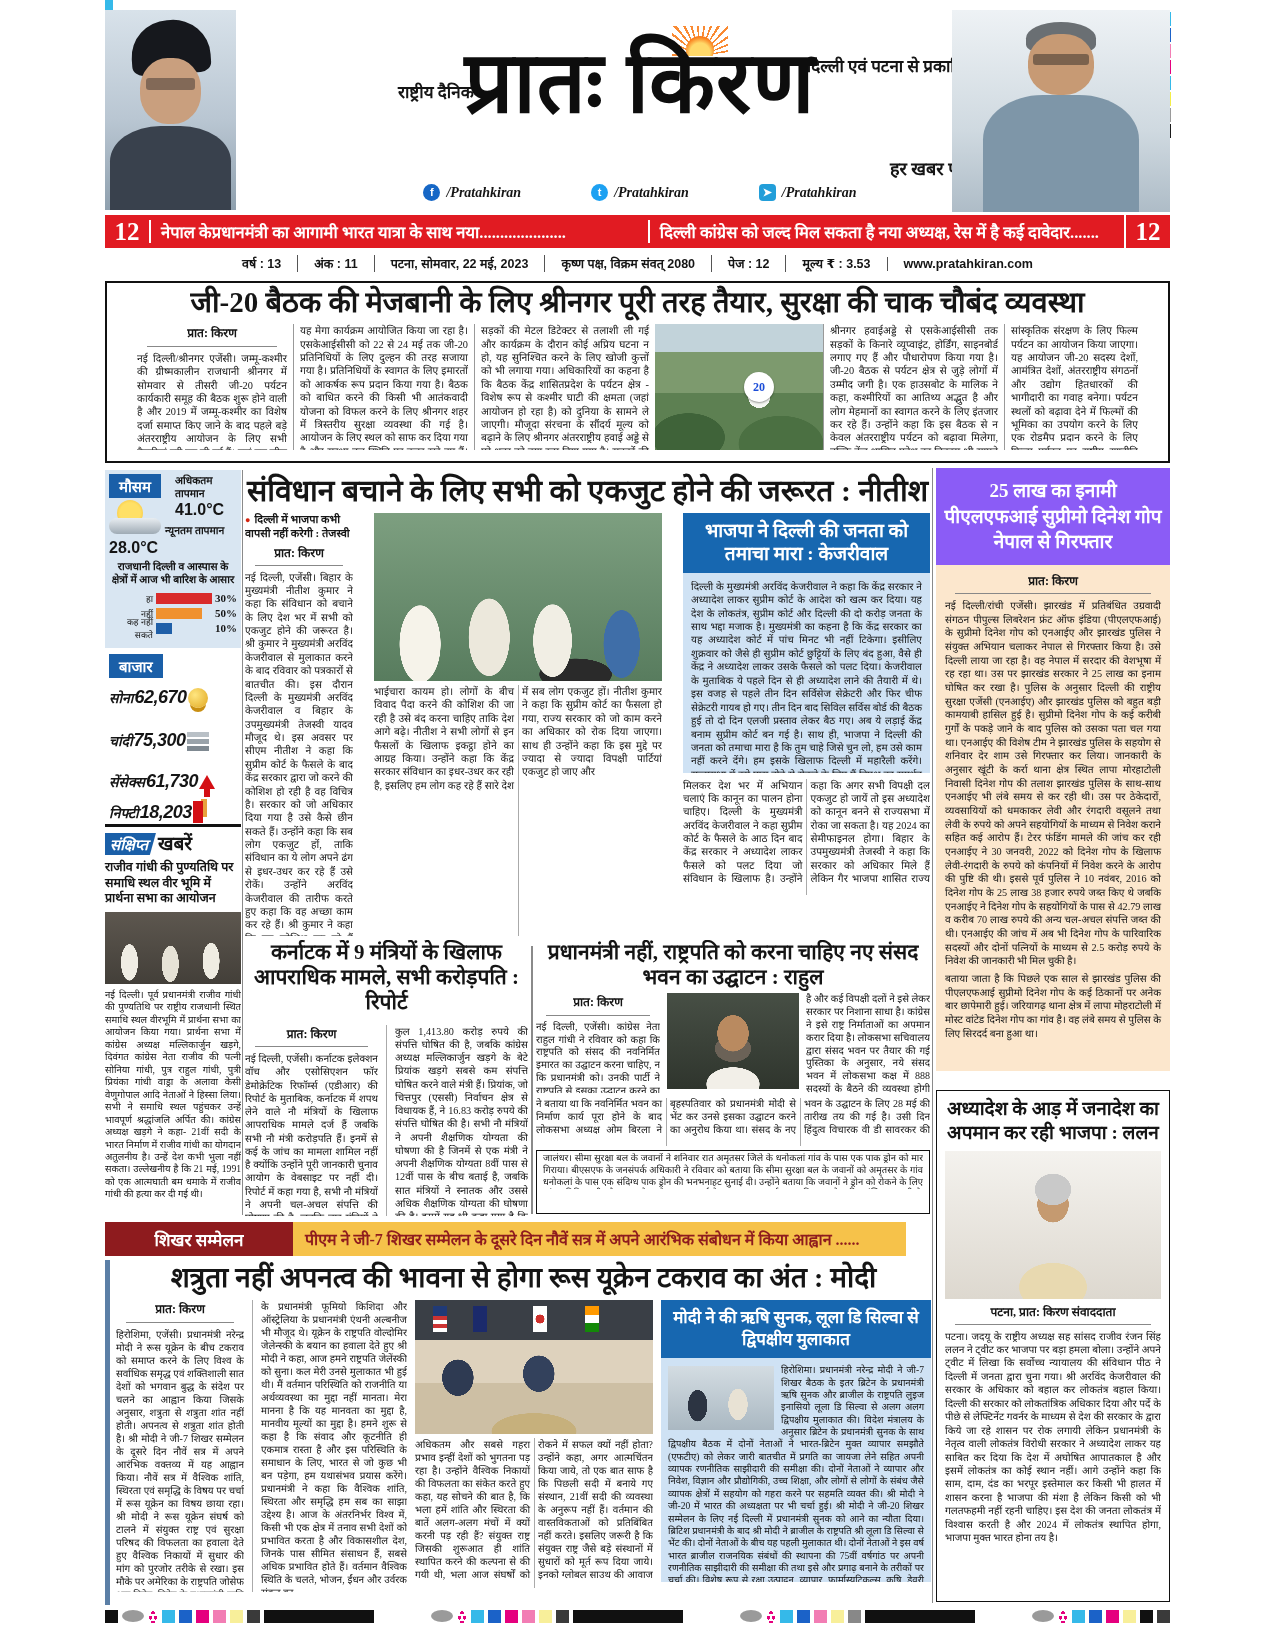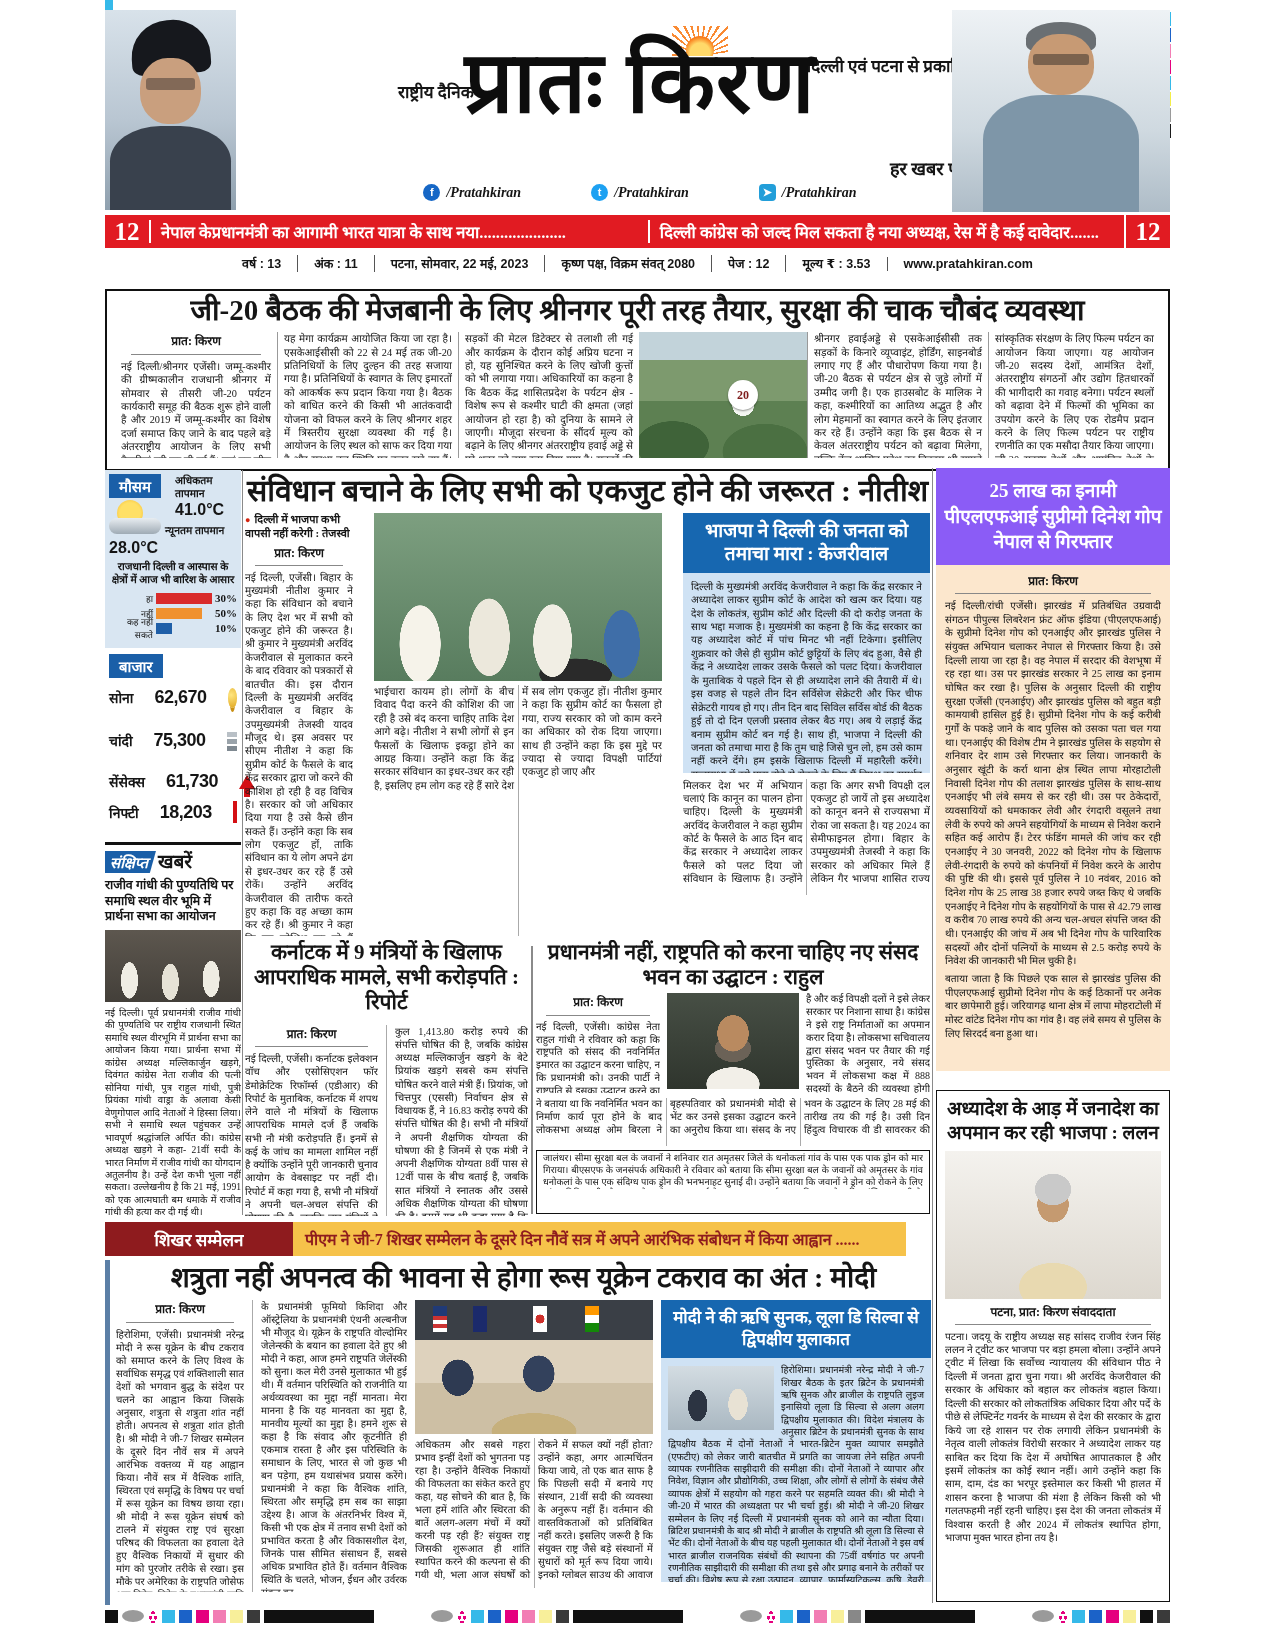--- a/index.html
+++ b/index.html
@@ -49,69 +49,69 @@
   #ticker .tk{font-size:16.5px;font-weight:bold;white-space:nowrap;overflow:hidden;padding:0 10px;border-left:2px solid #fff;}
   #ticker .tk.l{flex:1.05;}
   #ticker .tk.r{flex:1;}
   #ticker .pageno.r{border-left:2px solid #fff;}
   
   #infobar{left:105px;top:251px;width:1065px;height:25px;display:flex;align-items:center;justify-content:center;
            font-family:"Liberation Sans","DejaVu Sans",sans-serif;font-size:12.5px;font-weight:bold;}
   #infobar span{padding:0 16px;border-left:1.5px solid #555;white-space:nowrap;}
   #infobar span:first-child{border-left:none;}
   
-  #lead{left:105px;top:289px;width:1065px;height:182px;border:2.5px solid #111;box-sizing:border-box;padding:3px 8px;}
+  #lead{left:105px;top:281px;width:1065px;height:182px;border:2.5px solid #111;box-sizing:border-box;padding:3px 24px;}
   #lead h1{text-align:center;font-size:29px;line-height:1.15;}
   .lead-cols{display:flex;gap:0;margin-top:5px;height:126px;overflow:hidden;}
   .lead-cols .col{font-size:10.3px;line-height:1.3;padding:0 6px;border-left:1px solid #999;overflow:hidden;}
   .lead-cols .col:first-child{border-left:none;}
   .lead-cols .c0{flex:0 0 150px;}
   .lead-cols .c1{flex:0 0 168px;}
   .lead-cols .c2{flex:0 0 168px;}
   .lead-cols .c3{flex:0 0 168px;}
   .lead-cols .c4{flex:1;}
   .byline{font-weight:bold;text-align:center;font-size:12px;margin:2px 0 5px;}
   .byline::after{content:"";display:block;height:1px;background:#888;margin:4px 10px 0;}
   .ph-lead{flex:0 0 168px;height:126px;background:
       radial-gradient(18px 18px at 62% 58%,#f4f6f2 0 60%,transparent 61%),
       radial-gradient(60px 40px at 20% 90%,#3f6339 0 60%,transparent 61%),
       radial-gradient(70px 46px at 75% 95%,#4b7042 0 60%,transparent 61%),
       linear-gradient(180deg,#c2d3da 0 22%,#7d9a6e 22% 55%,#5d8052 55%);}
   .ph-lead .balloon{position:absolute;left:53%;top:38%;width:30px;height:30px;background:#fff;border-radius:50%;
-      text-align:center;line-height:30px;font-size:12px;font-weight:bold;color:#7f1d1d;box-shadow:0 1px 2px rgba(0,0,0,.4);}
+      text-align:center;line-height:30px;font-size:12px;font-weight:bold;color:#1d4ed8;box-shadow:0 1px 2px rgba(0,0,0,.4);}
   
   .panel-hd{display:inline-block;background:#1a5fa8;color:#fff;font-weight:bold;font-size:15px;padding:2px 10px;}
   #weather{left:105px;top:470px;width:136px;height:178px;background:#d9e6f2;box-sizing:border-box;padding:4px;}
   #weather .wrow{font-size:10.5px;font-weight:bold;line-height:1.25;}
   #weather .big{font-size:16px;font-weight:bold;font-family:"Liberation Sans",sans-serif;}
   .suncloud{position:relative;width:52px;height:34px;float:left;margin:2px 4px 2px 0;}
   .suncloud .sun{position:absolute;left:8px;top:0;width:26px;height:26px;border-radius:50%;
       background:radial-gradient(circle,#ffe066 0 55%,#f5b72e);}
   .suncloud .cloud{position:absolute;left:0;bottom:0;width:52px;height:16px;border-radius:10px;
       background:linear-gradient(180deg,#e8edf1,#9fabb5);}
   #weather .note{clear:both;text-align:center;font-size:10.5px;font-weight:bold;line-height:1.25;margin-top:2px;}
   .poll{margin-top:4px;}
   .poll .prow{display:flex;align-items:center;gap:3px;height:15px;font-size:9px;}
   .poll .plabel{flex:0 0 44px;text-align:right;}
   .poll .pbar{height:11px;}
   .poll .b0{width:56px;background:#d92b2b;}
   .poll .b1{width:46px;background:#f0912f;}
   .poll .b2{width:16px;background:#1f5fa8;}
   .poll .ppct{font-size:11px;font-weight:bold;margin-left:auto;}
   #market{left:105px;top:652px;width:136px;height:186px;box-sizing:border-box;padding:2px 4px;}
-  .mrow{display:flex;align-items:center;gap:21px;margin-top:9px;}
+  .mrow{display:flex;align-items:center;gap:1px;margin-top:9px;font-style:italic;}
   .mname{font-size:14px;font-weight:bold;}
   .mval{font-size:18px;font-weight:bold;font-family:"Liberation Sans",sans-serif;letter-spacing:-0.5px;}
   .icon-gold{width:20px;height:20px;border-radius:50%;background:radial-gradient(circle at 35% 35%,#ffe680,#e0a61f);box-shadow:0 6px 0 -2px #c98f12;}
   .icon-silver{width:22px;height:5px;background:#b9c0c6;box-shadow:0 7px 0 0 #9aa3aa,0 14px 0 0 #7f8991;margin-bottom:12px;}
   .icon-up{width:0;height:0;border-left:8px solid transparent;border-right:8px solid transparent;border-bottom:14px solid #d40f14;position:relative;}
   .icon-up::after{content:"";position:absolute;left:-3px;top:14px;width:6px;height:8px;background:#d40f14;}
   .icon-candle{width:10px;height:22px;background:#d40f14;box-shadow:6px -4px 0 -2px #e8a13c;}
   
-  #briefs{left:105px;top:842px;width:136px;height:372px;box-sizing:border-box;}
+  #briefs{left:105px;top:824px;width:136px;height:372px;box-sizing:border-box;}
   .briefs-hd{border-top:3px solid #111;padding-top:3px;margin-bottom:4px;}
   .briefs-hd .b1{background:#1a5fa8;color:#fff;font-style:italic;font-weight:bold;font-size:15px;padding:1px 8px 1px 5px;
                  clip-path:polygon(0 0,100% 0,88% 100%,0 100%);display:inline-block;}
   .briefs-hd .b2{font-size:19px;font-weight:bold;margin-left:2px;}
   #briefs h3{font-size:12.5px;line-height:1.25;}
   .ph-brief{width:100%;height:72px;margin:5px 0;background:
       radial-gradient(14px 30px at 18% 70%,#f0ede4 0 60%,transparent 61%),
       radial-gradient(14px 30px at 48% 72%,#e6e2d6 0 60%,transparent 61%),
       radial-gradient(14px 30px at 78% 68%,#efece2 0 60%,transparent 61%),
       linear-gradient(180deg,#5d574f,#433f39);}

